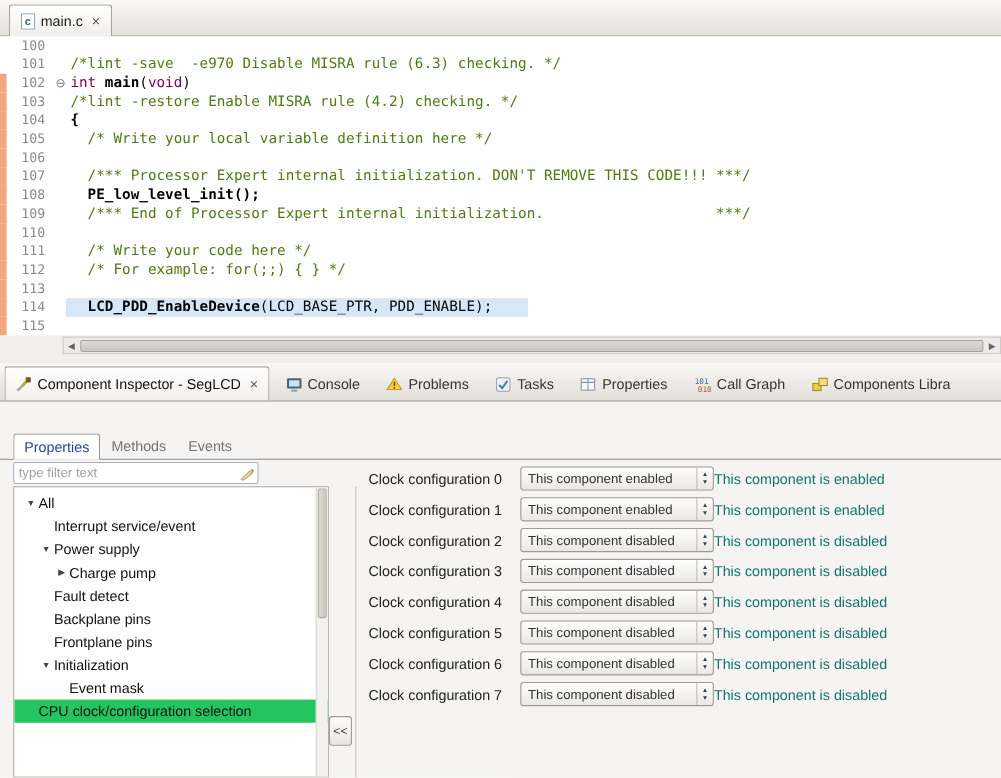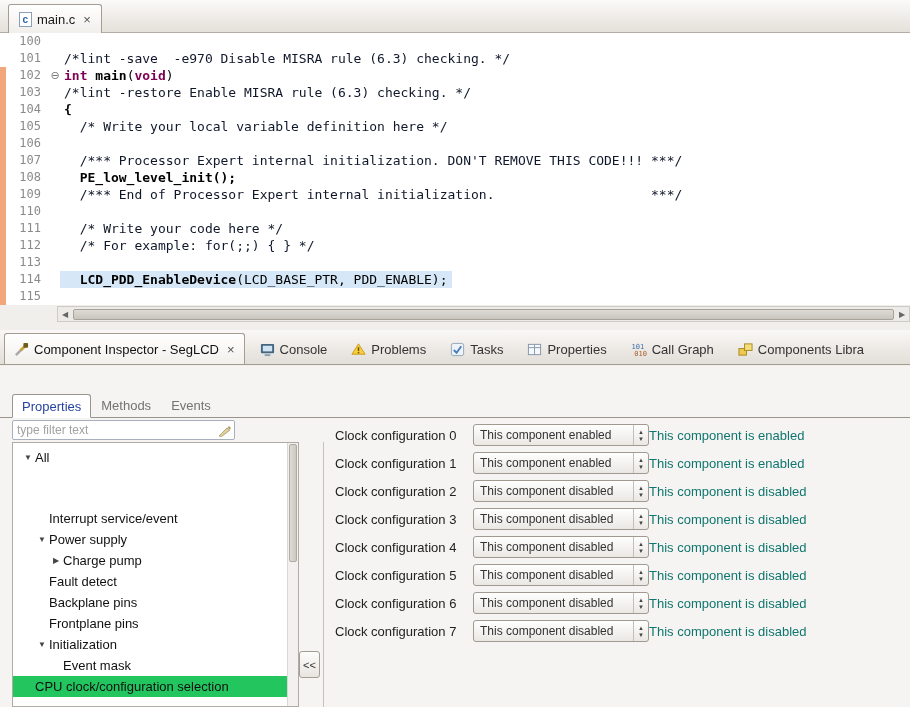--- a/index.html
+++ b/index.html
@@ -16,25 +16,25 @@
   .tab-icon svg { display:block; }
 
   
   .editor-body { position:absolute; left:0; top:33px; width:910px; height:272px; background:#ffffff; overflow:hidden; }
   .code-line { display:flex; height:17px; line-height:17px; font-family:"DejaVu Sans Mono", monospace; font-size:13px; white-space:pre; }
   .chg { width:6px; flex:none; }
   .chg.on { background:#f2a67c; }
   .lnum { width:40px; flex:none; text-align:right; padding-right:5px; color:#8a8a8a; font-size:12px; }
   .fold { width:18px; flex:none; text-align:center; color:#777; font-size:11px; font-family:"DejaVu Sans", sans-serif; }
   .code-text { color:#000; }
-  .sc-c { color:#0f172a;margin-top:12px; }
-  .sc-k { color:#7f0055; font-weight:bold; }
+  .sc-c { color:#4d7c0f;margin-top:12px; }
+  .sc-k { color:#7f0055; font-weight:normal; }
   .sc-f { font-weight:bold; color:#000; }
   .sc-p { color:#000; }
-  .code-line.hl .code-text { background:#d6e8f7; margin-left:-4px; padding-left:4px; padding-right:4px; }
+  .code-line.hl .code-text { background:#d6e8f7; margin-left:-4px; padding-left:4px; padding-right:32px; }
 
   .hscrollbar { position:absolute; left:57px; top:306px; width:853px; height:16px;
     background:#edebe8; border:1px solid #cfcbc4; display:flex; align-items:center; }
   .scroll-arrow { width:14px; flex:none; text-align:center; font-size:8px; color:#666; }
   .scroll-thumb { flex:1; height:11px; margin:0 1px; background:linear-gradient(#dedbd6,#c9c5be);
     border:1px solid #a8a39a; border-radius:2px; }
 
   .sash { position:absolute; left:0; top:322px; width:910px; height:8px; background:#f1efec; }
 
   
@@ -110,21 +110,21 @@
       <span class="tab-label">main.c</span>
       <span class="tab-close">×</span>
     </div>
   </div>
 
   <div class="editor-body">
     <div id="code-lines">
         <div class="code-line"><span class="chg"></span><span class="lnum">100</span><span class="fold"></span><span class="code-text"></span></div>
         <div class="code-line"><span class="chg"></span><span class="lnum">101</span><span class="fold"></span><span class="code-text"><span class="sc-c">/*lint -save  -e970 Disable MISRA rule (6.3) checking. */</span></span></div>
         <div class="code-line"><span class="chg on"></span><span class="lnum">102</span><span class="fold">⊖</span><span class="code-text"><span class="sc-k">int</span><span class="sc-p"> </span><span class="sc-f">main</span><span class="sc-p">(</span><span class="sc-k">void</span><span class="sc-p">)</span></span></div>
-        <div class="code-line"><span class="chg on"></span><span class="lnum">103</span><span class="fold"></span><span class="code-text"><span class="sc-c">/*lint -restore Enable MISRA rule (6.3) checking. */</span></span></div>
+        <div class="code-line"><span class="chg on"></span><span class="lnum">103</span><span class="fold"></span><span class="code-text"><span class="sc-c">/*lint -restore Enable MISRA rule (4.2) checking. */</span></span></div>
         <div class="code-line"><span class="chg on"></span><span class="lnum">104</span><span class="fold"></span><span class="code-text"><span class="sc-f">{</span></span></div>
         <div class="code-line"><span class="chg on"></span><span class="lnum">105</span><span class="fold"></span><span class="code-text"><span class="sc-c">  /* Write your local variable definition here */</span></span></div>
         <div class="code-line"><span class="chg on"></span><span class="lnum">106</span><span class="fold"></span><span class="code-text"></span></div>
         <div class="code-line"><span class="chg on"></span><span class="lnum">107</span><span class="fold"></span><span class="code-text"><span class="sc-c">  /*** Processor Expert internal initialization. DON'T REMOVE THIS CODE!!! ***/</span></span></div>
         <div class="code-line"><span class="chg on"></span><span class="lnum">108</span><span class="fold"></span><span class="code-text"><span class="sc-f">  PE_low_level_init();</span></span></div>
         <div class="code-line"><span class="chg on"></span><span class="lnum">109</span><span class="fold"></span><span class="code-text"><span class="sc-c">  /*** End of Processor Expert internal initialization.                    ***/</span></span></div>
         <div class="code-line"><span class="chg on"></span><span class="lnum">110</span><span class="fold"></span><span class="code-text"></span></div>
         <div class="code-line"><span class="chg on"></span><span class="lnum">111</span><span class="fold"></span><span class="code-text"><span class="sc-c">  /* Write your code here */</span></span></div>
         <div class="code-line"><span class="chg on"></span><span class="lnum">112</span><span class="fold"></span><span class="code-text"><span class="sc-c">  /* For example: for(;;) { } */</span></span></div>
         <div class="code-line"><span class="chg on"></span><span class="lnum">113</span><span class="fold"></span><span class="code-text"></span></div>
@@ -229,21 +229,21 @@
         </svg>
     </span>
   </div>
 
   <div class="tree-box">
     <div class="tree-inner" id="tree">
         <div class="tree-row" style="padding-left: 8px;">
           <span class="tree-arrow">▼</span>
           <span class="tree-label">All</span>
         </div>
-        <div class="tree-row" style="padding-left: 22px; margin-top: 40px;">
+        <div class="tree-row" style="padding-left: 22px;">
           <span class="tree-arrow"></span>
           <span class="tree-label">Interrupt service/event</span>
         </div>
         <div class="tree-row" style="padding-left: 22px;">
           <span class="tree-arrow">▼</span>
           <span class="tree-label">Power supply</span>
         </div>
         <div class="tree-row" style="padding-left: 36px;">
           <span class="tree-arrow">▶</span>
           <span class="tree-label">Charge pump</span>

